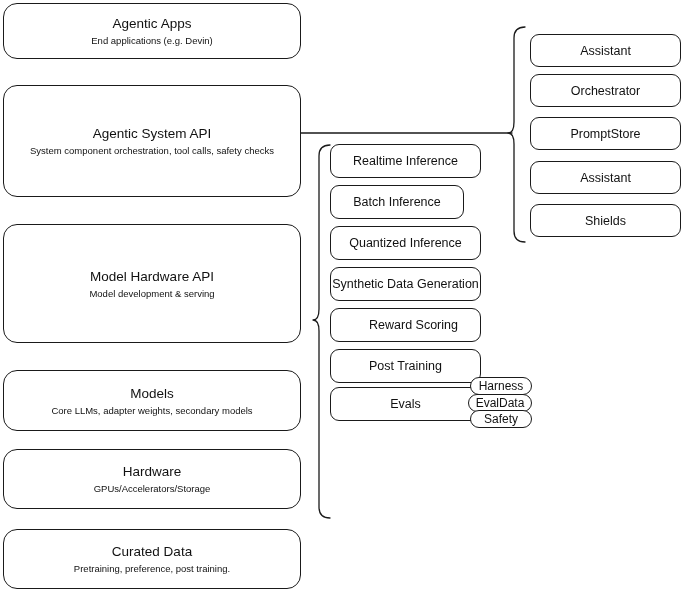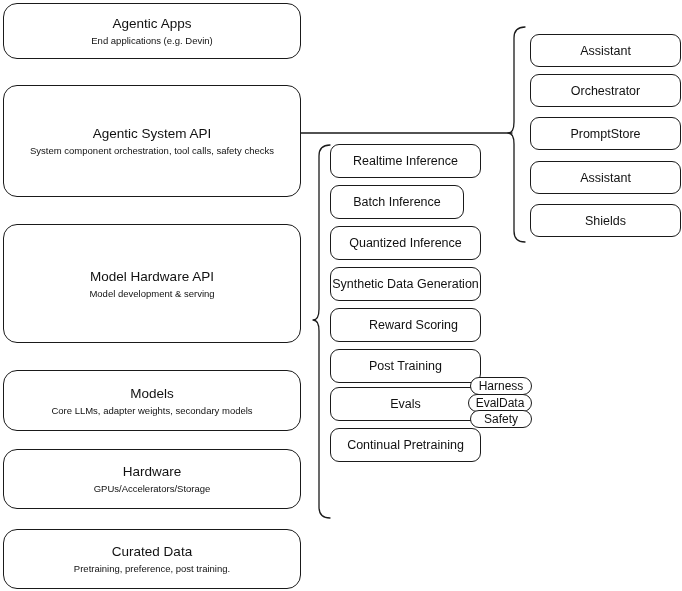--- a/index.html
+++ b/index.html
@@ -78,23 +78,20 @@
   </div>
   <div class="box leaf" style="left:330px;top:308px;width:151px;height:34px;padding-left:16px;">
     <span>Reward Scoring</span>
   </div>
   <div class="box leaf" style="left:330px;top:349px;width:151px;height:34px;">
     <span>Post Training</span>
   </div>
   <div class="box leaf" style="left:330px;top:387px;width:151px;height:34px;">
     <span>Evals</span>
   </div>
-  <div class="box leaf" style="left:330px;top:428px;width:151px;height:34px;">
-    <span>Continual Pretraining</span>
-  </div>
 
   <div class="box pill" style="left:470px;top:377px;width:62px;height:18px;">
     <span>Harness</span>
   </div>
   <div class="box pill" style="left:468px;top:394px;width:64px;height:18px;">
     <span>EvalData</span>
   </div>
   <div class="box pill" style="left:470px;top:410px;width:62px;height:18px;">
     <span>Safety</span>
   </div>

